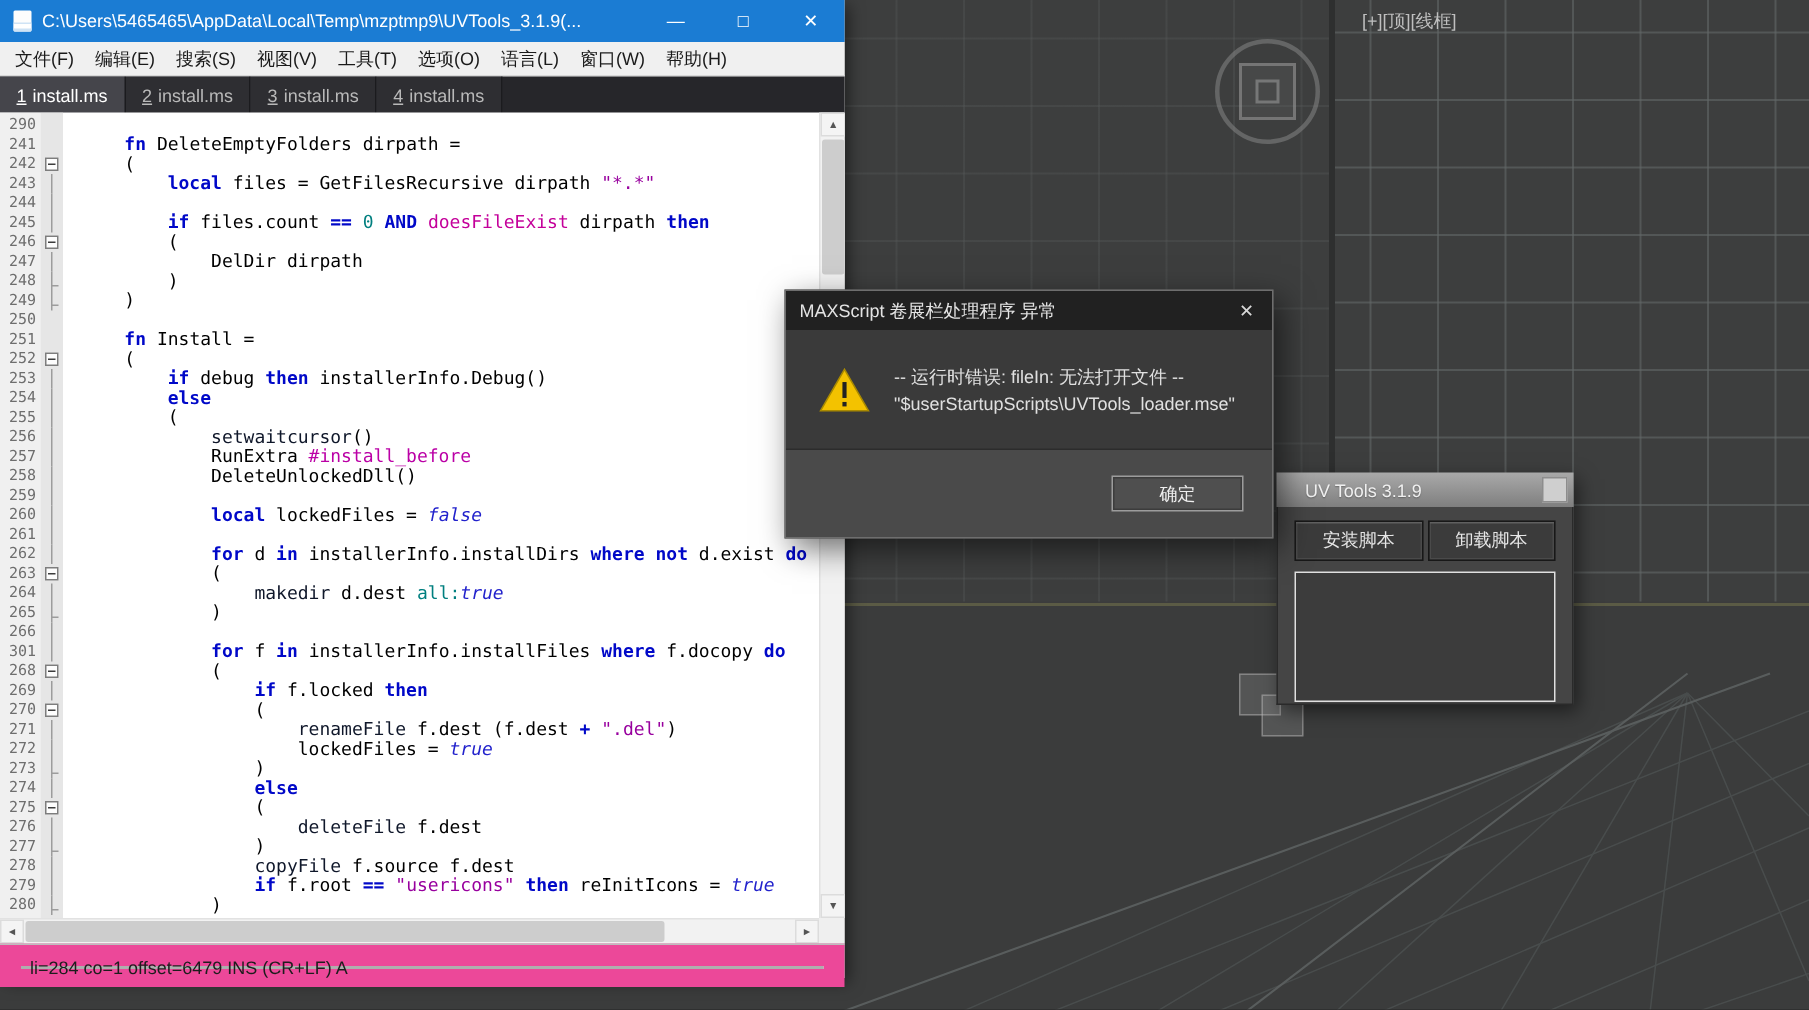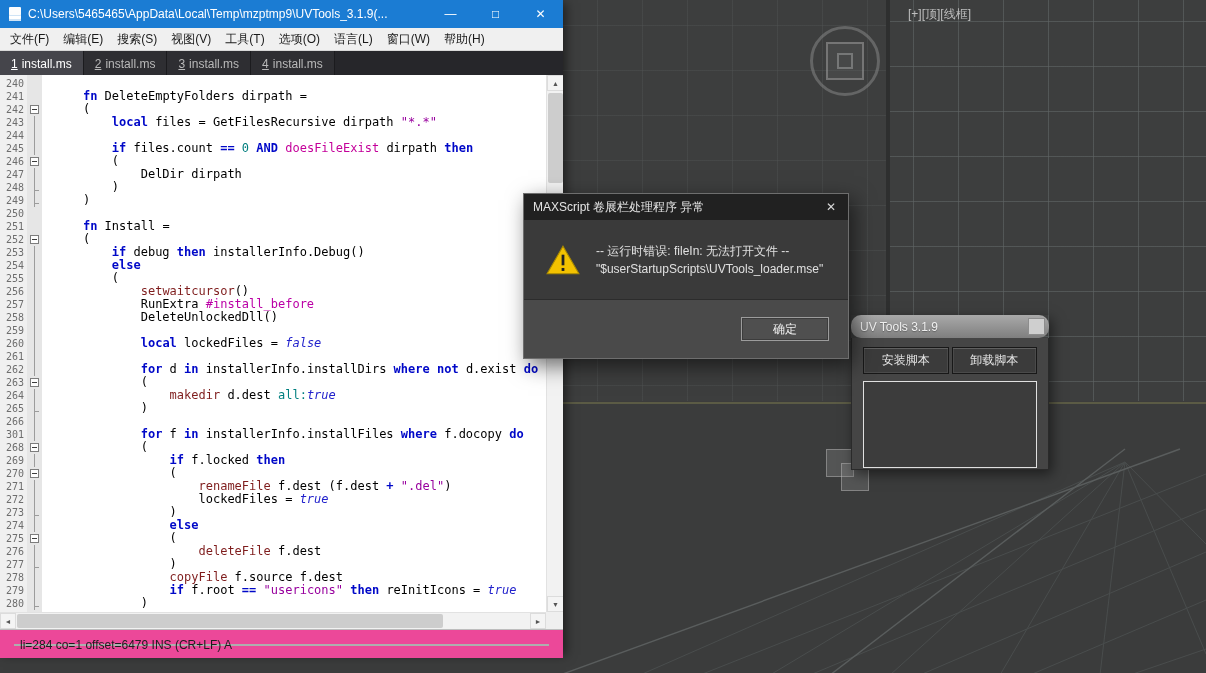--- a/index.html
+++ b/index.html
@@ -60,21 +60,21 @@
   .fold-end{width:1px;height:13px;background:#9c9c9c;position:relative;}
   .fold-end::after{content:"";position:absolute;left:0;bottom:3px;width:5px;height:1px;background:#9c9c9c;}
   .code{flex:1;padding:2px 0 0 12px;font-family:"DejaVu Sans Mono",monospace;font-size:12px;color:#000;
     white-space:pre;overflow:hidden;}
   .code-line{height:13px;line-height:13px;}
   .seg.kw{color:#0008c8;font-weight:bold;}
   .seg.str{color:#98009e;}
   .seg.num{color:#007f7f;}
   .seg.name{color:#bb00a6;}
   .seg.fna{color:#c4009a;}
-  .seg.fnb{color:#7f1d1d;}
+  .seg.fnb{color:#0f172a;}
   .seg.lit{color:#2222cc;font-style:italic;}
 
   .vscroll{position:absolute;right:0;top:0;width:17px;height:537px;background:#f2f2f2;border-left:1px solid #e2e2e2;box-sizing:border-box;}
   .sarrow{position:absolute;display:flex;align-items:center;justify-content:center;font-size:7px;color:#555;
     background:#f4f4f4;border:1px solid #dcdcdc;box-sizing:border-box;}
   .vscroll .up{left:0;top:0;width:17px;height:16px;}
   .vscroll .down{left:0;bottom:0;width:17px;height:16px;}
   .vthumb{position:absolute;left:1px;top:18px;width:15px;height:90px;background:#cdcdcd;border-radius:2px;}
   .hscroll{position:absolute;left:0;top:612px;width:546px;height:17px;background:#f2f2f2;border-top:1px solid #e2e2e2;box-sizing:border-box;}
   .hscroll .left{left:0;top:0;width:16px;height:16px;}
@@ -99,21 +99,21 @@
   .warn{width:34px;height:30px;flex-shrink:0;margin-right:16px;}
   .msg-lines{color:#e0e0e0;font-size:12px;line-height:18px;}
   .dlg-footer{flex:1;display:flex;align-items:center;justify-content:flex-end;padding-right:19px;background:#4a4a4a;}
   .dlg-ok{width:88px;height:24px;background:#4f4f4f;border:1px solid #9c9c9c;color:#efefef;font-size:12px;
     font-family:Liberation Sans, sans-serif;box-shadow:inset 0 0 0 1px #3c3c3c;}
 
   
   #uvpanel{position:absolute;left:851px;top:315px;width:198px;height:155px;z-index:20;
     box-shadow:3px 4px 12px rgba(0,0,0,.5);}
   .uv-title{height:23px;background:linear-gradient(#a9a9a9,#7f7f7f);display:flex;align-items:center;
-    padding:0 4px 0 9px;font-size:12px;color:#f0f0f0;text-shadow:0 1px 1px rgba(0,0,0,.3);border-radius:10px;}
+    padding:0 4px 0 19px;font-size:12px;color:#f0f0f0;text-shadow:0 1px 1px rgba(0,0,0,.3);}
   .uv-close{margin-left:auto;width:17px;height:17px;background:#cfcfcf;border:1px solid #8d8d8d;
     box-sizing:border-box;display:flex;align-items:center;justify-content:center;font-size:9px;color:#777;}
   .uv-body{position:absolute;left:0;top:23px;right:0;bottom:0;background:#454545;
     border:1px solid #2a2a2a;border-top:none;box-sizing:border-box;}
   .uv-btn-row{display:flex;gap:3px;margin:9px 11px 0 11px;}
   .uv-btn-row button{flex:1;height:27px;background:#3b3b3b;border:1px solid #181818;
     box-shadow:inset 0 1px 0 rgba(255,255,255,.12), inset 0 0 0 1px #4a4a4a;
     color:#e6e6e6;font-size:12px;font-family:inherit;}
   .uv-listbox{margin:7px 11px 0 11px;height:85px;background:#3c3c3c;border:1px solid #e0e0e0;}
 </style>
@@ -178,21 +178,21 @@
         <span class="menu-item">帮助(H)</span>
       </div>
     <div class="tabbar">
         <div class="tab active"><span class="tab-num">1</span>install.ms</div>
         <div class="tab"><span class="tab-num">2</span>install.ms</div>
         <div class="tab"><span class="tab-num">3</span>install.ms</div>
         <div class="tab"><span class="tab-num">4</span>install.ms</div>
       </div>
     <div class="code-area">
       <div class="gutter">
-          <div class="ln">240</div>
+          <div class="ln">290</div>
           <div class="ln">241</div>
           <div class="ln">242</div>
           <div class="ln">243</div>
           <div class="ln">244</div>
           <div class="ln">245</div>
           <div class="ln">246</div>
           <div class="ln">247</div>
           <div class="ln">248</div>
           <div class="ln">249</div>
           <div class="ln">250</div>

